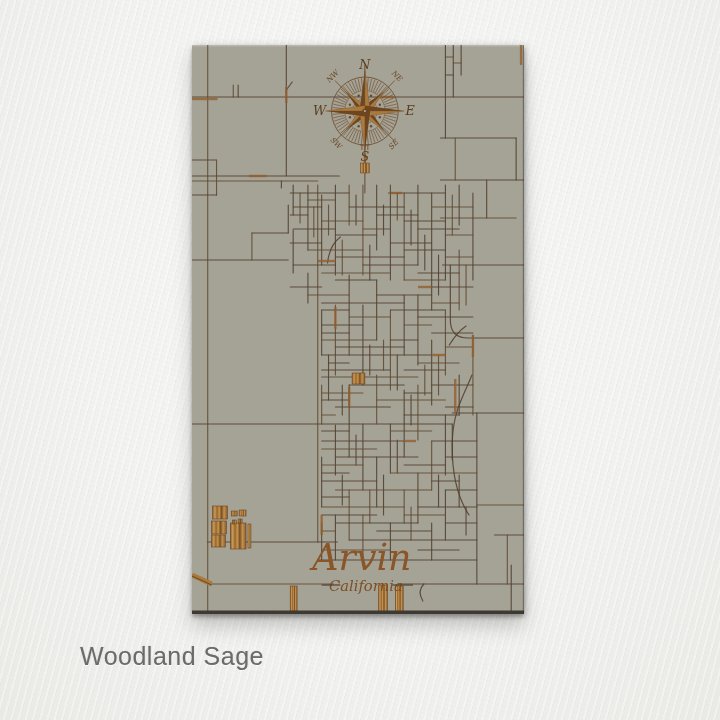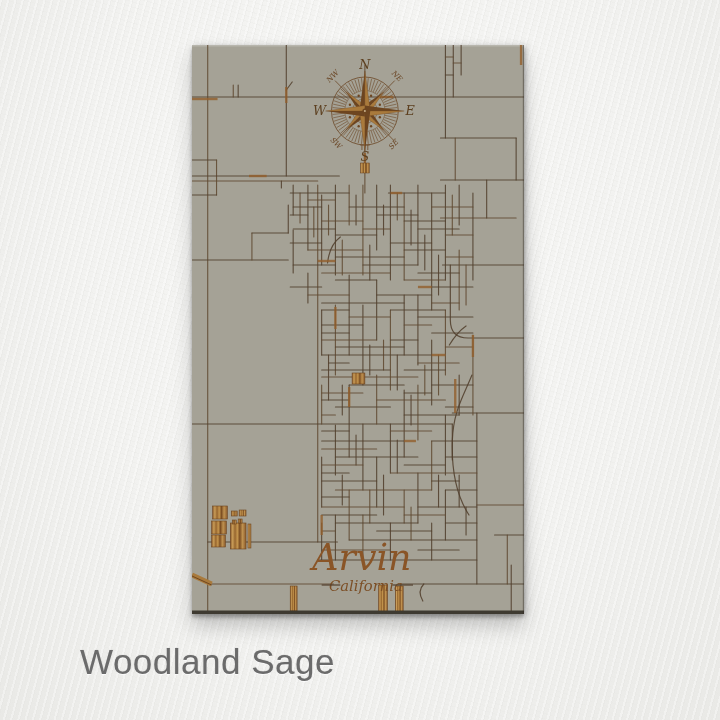--- a/index.html
+++ b/index.html
@@ -11,21 +11,21 @@
       radial-gradient(ellipse at 50% 35%, #f7f7f5 0%, #f2f2f0 55%, #e9e9e6 100%);
     font-family:"Liberation Sans", sans-serif;
   }
   .map-panel{
     position:absolute;left:192px;top:45px;width:332px;height:569px;
     box-shadow: 0 3px 4px rgba(40,40,40,.35), 0 12px 18px rgba(80,80,80,.30), 3px 0 6px rgba(90,90,90,.18);
   }
   .map-panel svg{display:block;width:100%;height:100%;}
   .swatch-label{
     position:absolute;left:80px;top:642px;
-    font-size:35px;letter-spacing:.5px;color:#6b6b6b;
+    font-size:25px;letter-spacing:.5px;color:#6b6b6b;
     text-shadow:0 1px 0 rgba(255,255,255,.8), 0 0 1px rgba(96,96,96,.45);
   }
   text{user-select:none;}
   .cl{font-family:"DejaVu Serif",serif;font-style:italic;font-size:13px;fill:#5d4020;text-anchor:middle;}
   .cs{font-family:"DejaVu Serif",serif;font-style:italic;font-size:7.5px;fill:#6b4726;text-anchor:middle;}
   .t1{font-family:"DejaVu Serif",serif;font-style:italic;font-size:37px;fill:#8a5527;text-anchor:middle;}
   .t2{font-family:"DejaVu Serif",serif;font-style:italic;font-size:15px;fill:#7c4f26;text-anchor:middle;}
 </style>
 </head>
 <body>

